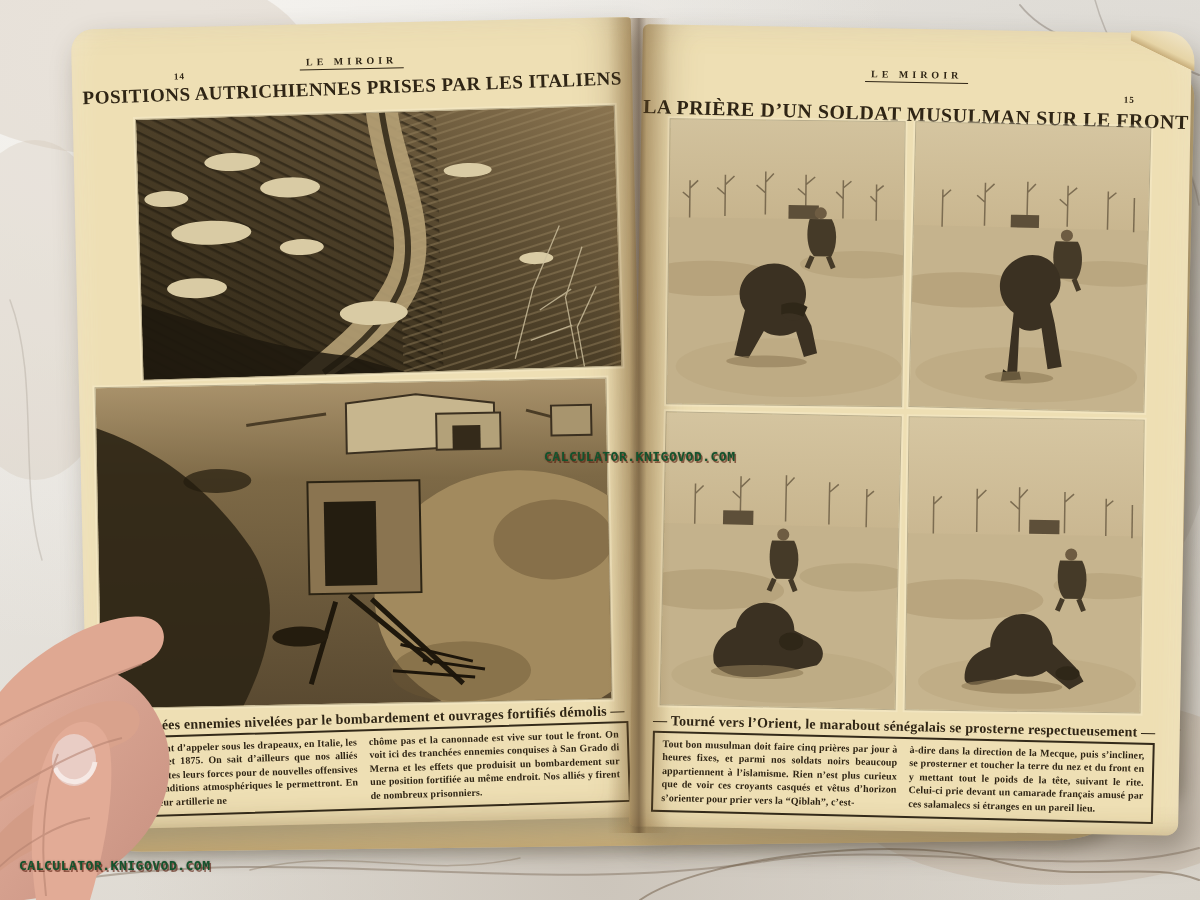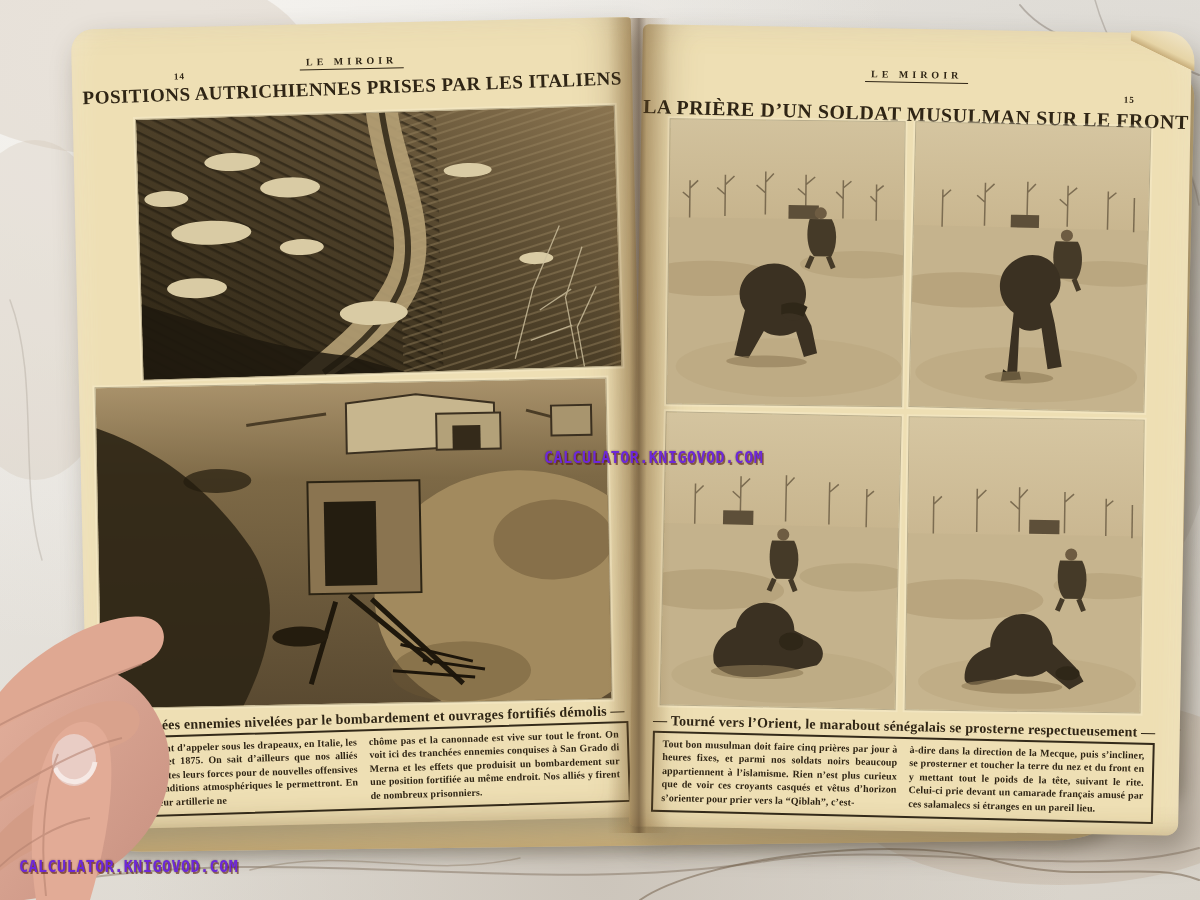--- a/index.html
+++ b/index.html
@@ -123,22 +123,22 @@
     position:absolute; left:608px; top:18px; width:62px; height:815px; z-index:3; pointer-events:none;
     background:linear-gradient(90deg, rgba(120,90,40,0) 0%, rgba(130,95,45,.28) 35%,
        rgba(70,45,20,.5) 50%, rgba(130,95,45,.25) 62%, rgba(120,90,40,0) 100%);
   }
 
   
   .hand{ position:absolute; left:-6px; top:578px; width:250px; height:322px; z-index:4; }
 
   
   .wm{
-    position:absolute; z-index:6; color:#6d28d9;
-    font-family:"DejaVu Sans Mono", monospace; font-weight:bold; font-size:15px; letter-spacing:.5px;
+    position:absolute; z-index:6; color:#14532d;
+    font-family:"DejaVu Sans Mono", monospace; font-weight:bold; font-size:13px; letter-spacing:.5px;
     text-shadow:1.5px 1.5px 0 rgba(90,30,15,.6), 0 0 2px rgba(40,10,5,.45);
     white-space:nowrap;
   }
   .wm-center{ left:544px; top:449px; }
   .wm-bottom{ left:19px; top:858px; }
 </style>
 </head>
 <body>
 
 <div class="scene">

